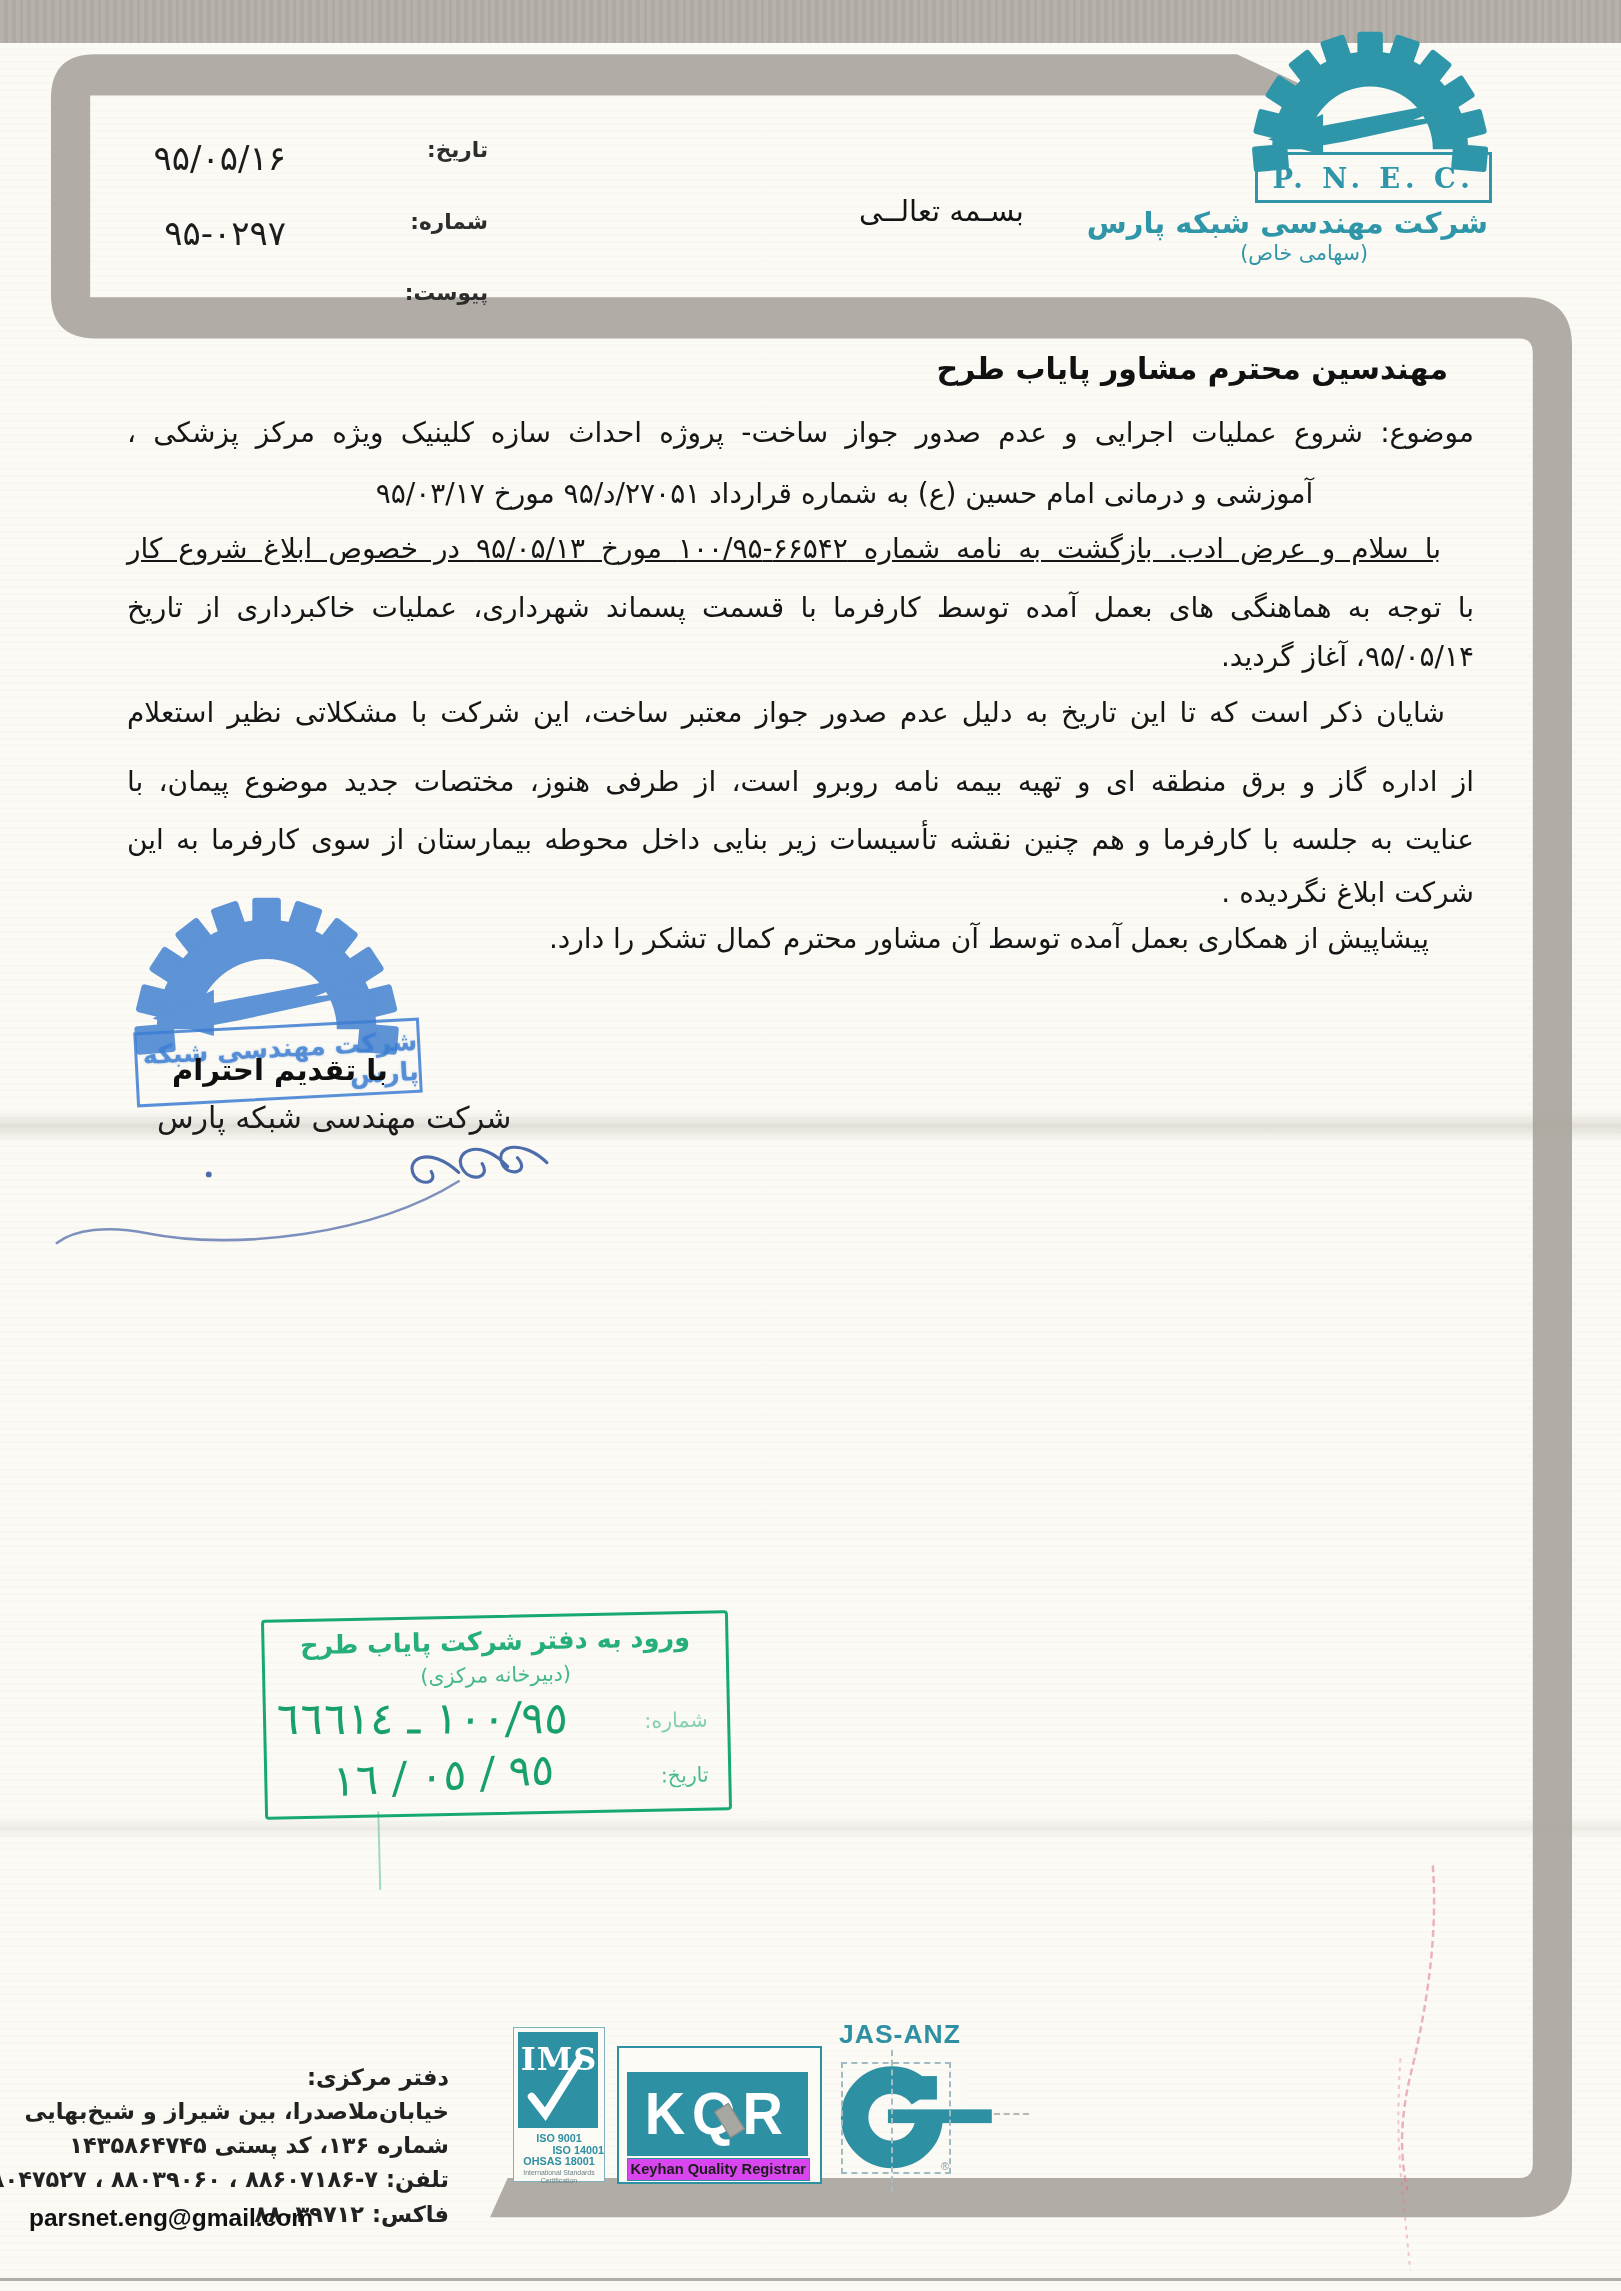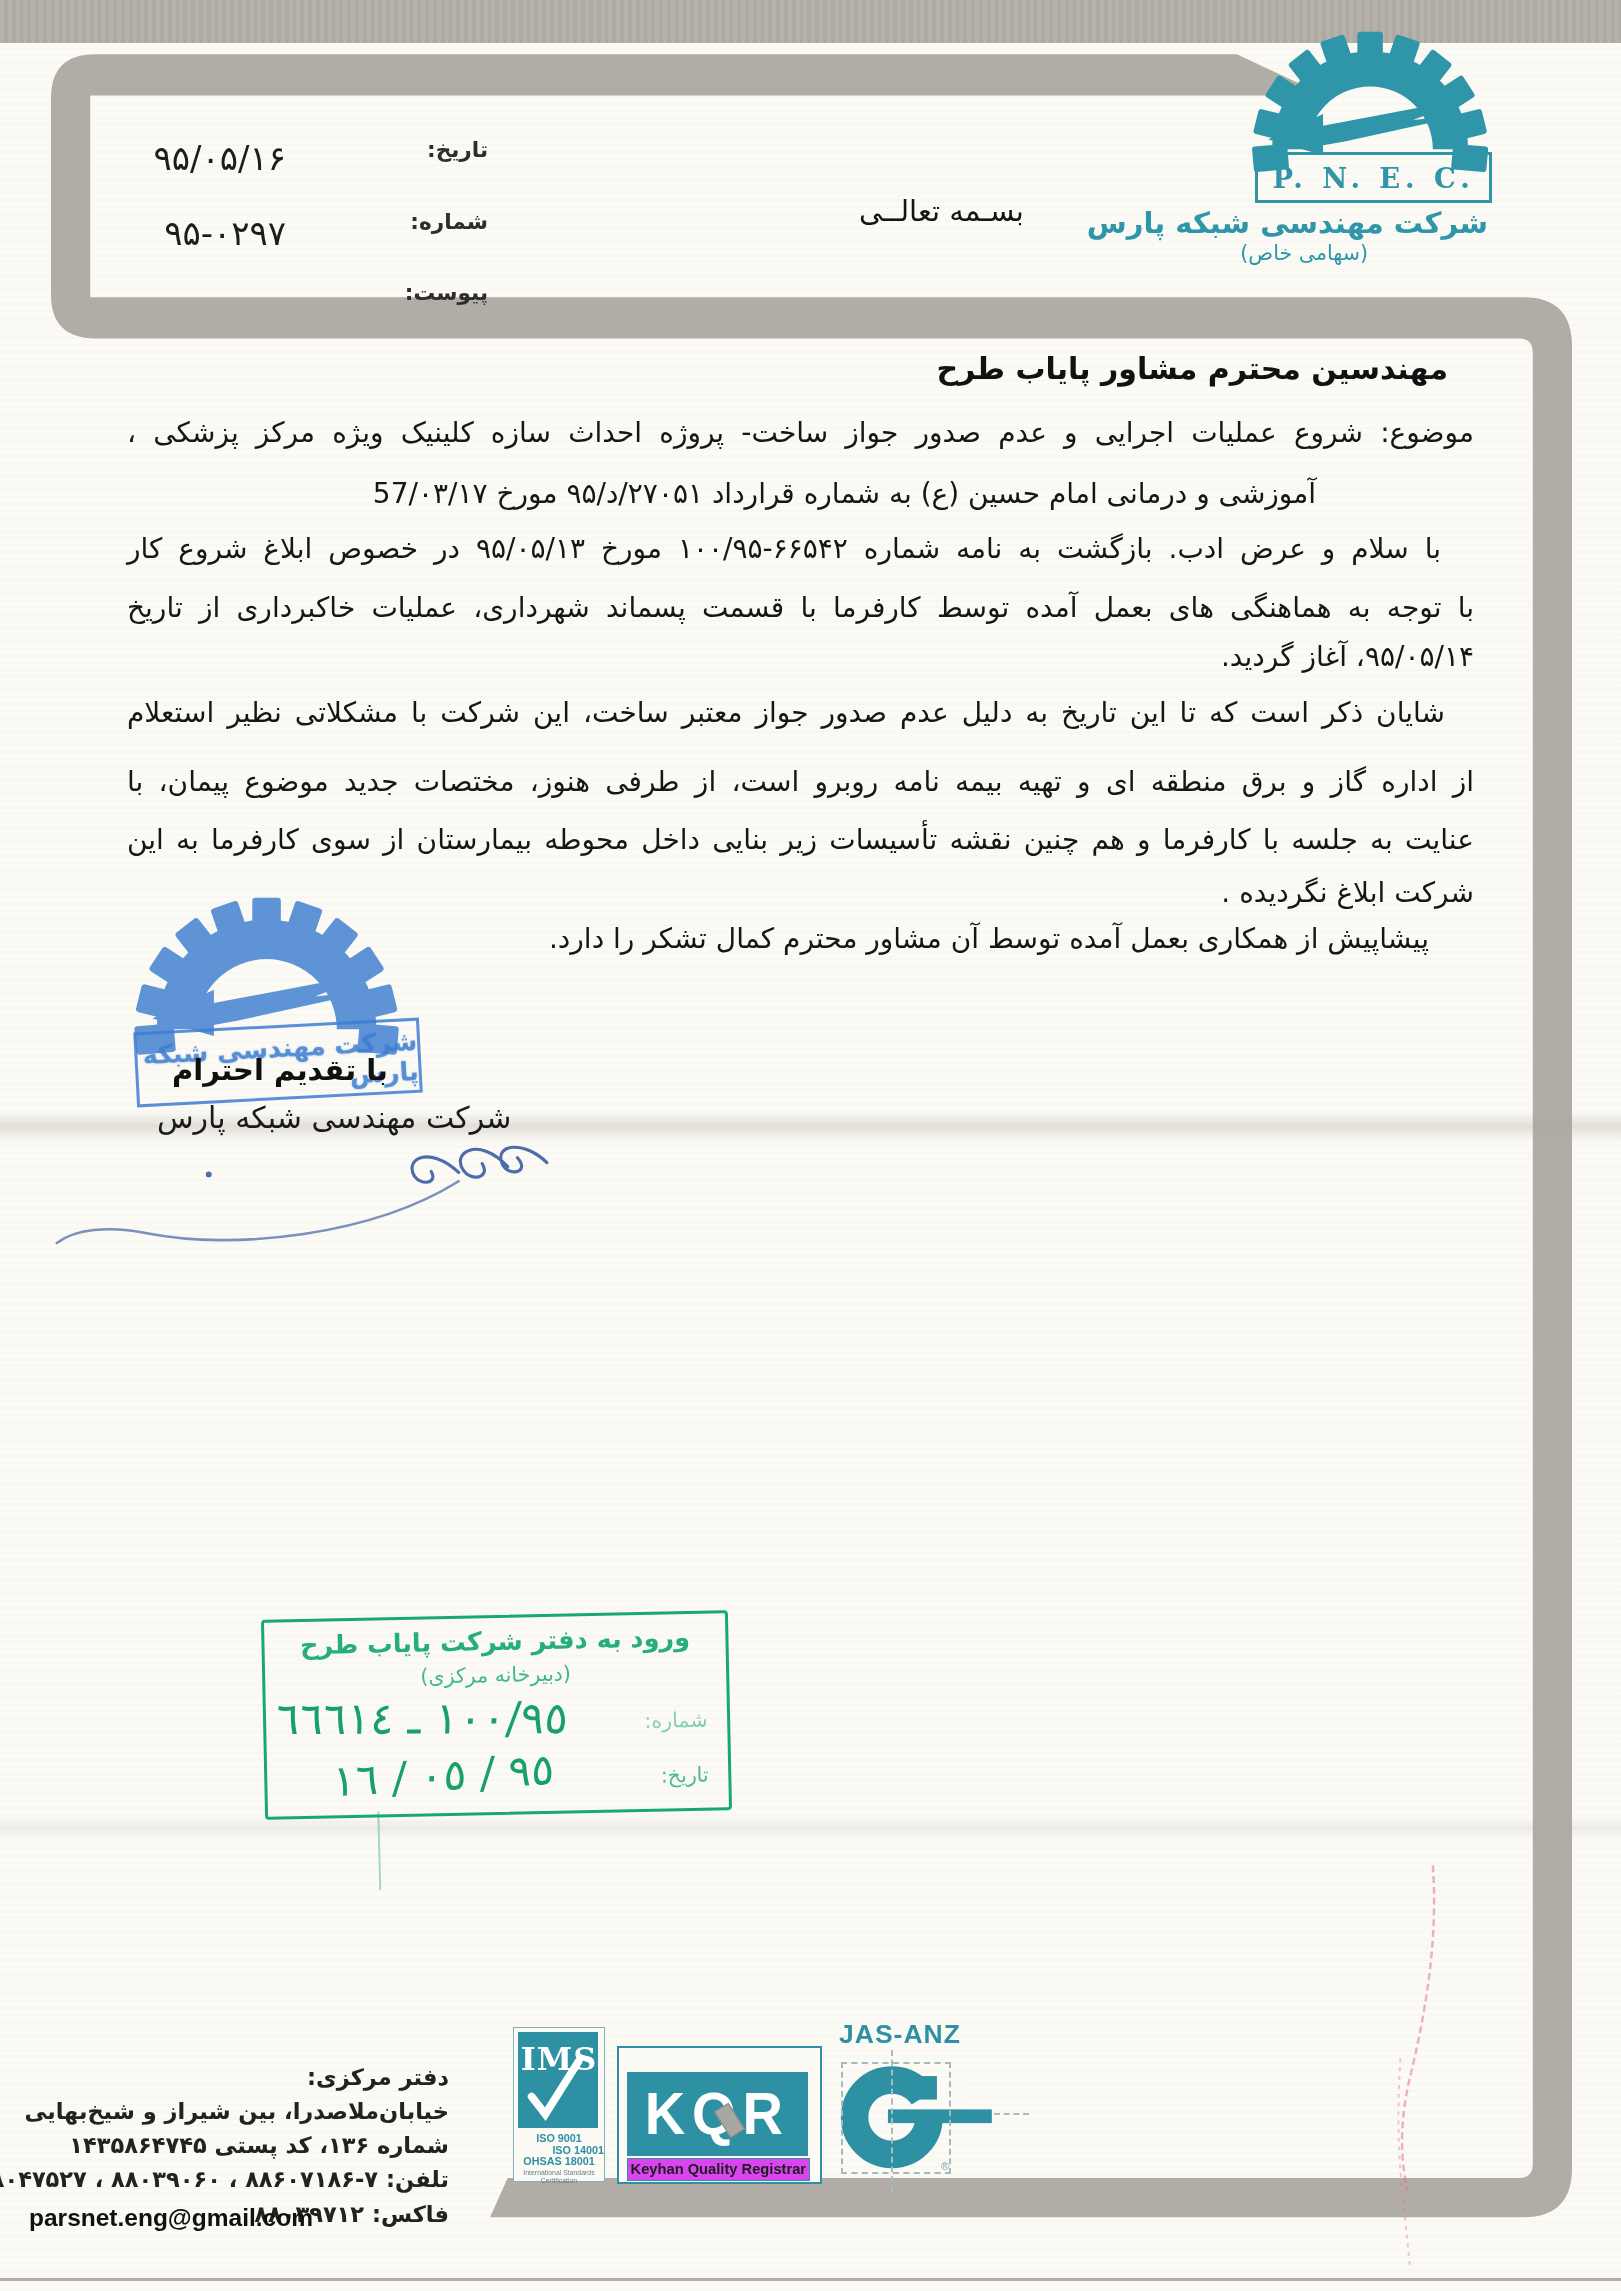--- a/index.html
+++ b/index.html
@@ -39,21 +39,21 @@
     font-family:"DejaVu Serif",serif;font-weight:bold;font-size:27.4px;color:#2e96a8;letter-spacing:4.9px;}
   .logo-fa{right:133px;top:206px;z-index:4;direction:rtl;font-weight:bold;font-size:29px;color:#2e96a8;}
   .logo-type{right:253px;top:241px;z-index:4;direction:rtl;font-size:20.6px;color:#2e96a8;}
 
   
   .recipient{right:173px;top:351px;z-index:4;direction:rtl;font-weight:bold;font-size:30px;color:#111;}
   #body-lines{position:absolute;left:127px;right:147px;top:0;z-index:4;}
   .bline{position:absolute;left:0;right:0;direction:rtl;font-size:28px;color:#161616;box-sizing:border-box;}
   .l0{top:416px;text-align:justify;text-align-last:justify;}
   .l1{top:477px;text-align:center;padding-left:88px;}
-  .l2{top:532px;text-align:justify;text-align-last:justify;padding-right:33px;}
+  .l2{top:532px;text-align:justify;text-align-last:justify;padding-right:33px;text-decoration:underline;}
   .l3{top:591px;text-align:justify;text-align-last:justify;}
   .l4{top:640px;text-align:right;}
   .l5{top:696px;text-align:justify;text-align-last:justify;padding-right:29px;}
   .l6{top:765px;text-align:justify;text-align-last:justify;}
   .l7{top:823px;text-align:justify;text-align-last:justify;}
   .l8{top:876px;}
   .l9{top:922px;text-align:right;padding-right:45px;}
 
   
   .bstamp-box{left:135px;top:1025px;width:280px;height:69px;border:3.9px solid rgba(60,125,210,.85);z-index:3;
@@ -180,21 +180,21 @@
   <div class="abs fld fld-att">پیوست:</div>
   <div class="abs bismillah">بسـمه تعالــی</div>
 
   <div class="abs pnec-box">P. N. E. C.</div>
   <div class="abs logo-fa">شرکت مهندسی شبکه پارس</div>
   <div class="abs logo-type">(سهامی خاص)</div>
 
   <div class="abs recipient">مهندسین محترم مشاور پایاب طرح</div>
   <div id="body-lines">
       <div class="bline l0">موضوع: شروع عملیات اجرایی و عدم صدور جواز ساخت- پروژه احداث سازه کلینیک ویژه مرکز پزشکی ،</div>
-      <div class="bline l1">آموزشی و درمانی امام حسین (ع) به شماره قرارداد ۲۷۰۵۱/د/۹۵ مورخ 57/۰۳/۱۷</div>
+      <div class="bline l1">آموزشی و درمانی امام حسین (ع) به شماره قرارداد ۲۷۰۵۱/د/۹۵ مورخ ۹۵/۰۳/۱۷</div>
       <div class="bline l2">با سلام و عرض ادب. بازگشت به نامه شماره ۶۶۵۴۲-۱۰۰/۹۵ مورخ ۹۵/۰۵/۱۳ در خصوص ابلاغ شروع کار</div>
       <div class="bline l3">با توجه به هماهنگی های بعمل آمده توسط کارفرما با قسمت پسماند شهرداری، عملیات خاکبرداری از تاریخ</div>
       <div class="bline l4">۹۵/۰۵/۱۴، آغاز گردید.</div>
       <div class="bline l5">شایان ذکر است که تا این تاریخ به دلیل عدم صدور جواز معتبر ساخت، این شرکت با مشکلاتی نظیر استعلام</div>
       <div class="bline l6">از اداره گاز و برق منطقه ای و تهیه بیمه نامه روبرو است، از طرفی هنوز، مختصات جدید موضوع پیمان، با</div>
       <div class="bline l7">عنایت به جلسه با کارفرما و هم چنین نقشه تأسیسات زیر بنایی داخل محوطه بیمارستان از سوی کارفرما به این</div>
       <div class="bline l8">شرکت ابلاغ نگردیده .</div>
       <div class="bline l9">پیشاپیش از همکاری بعمل آمده توسط آن مشاور محترم کمال تشکر را دارد.</div>
     </div>
 

